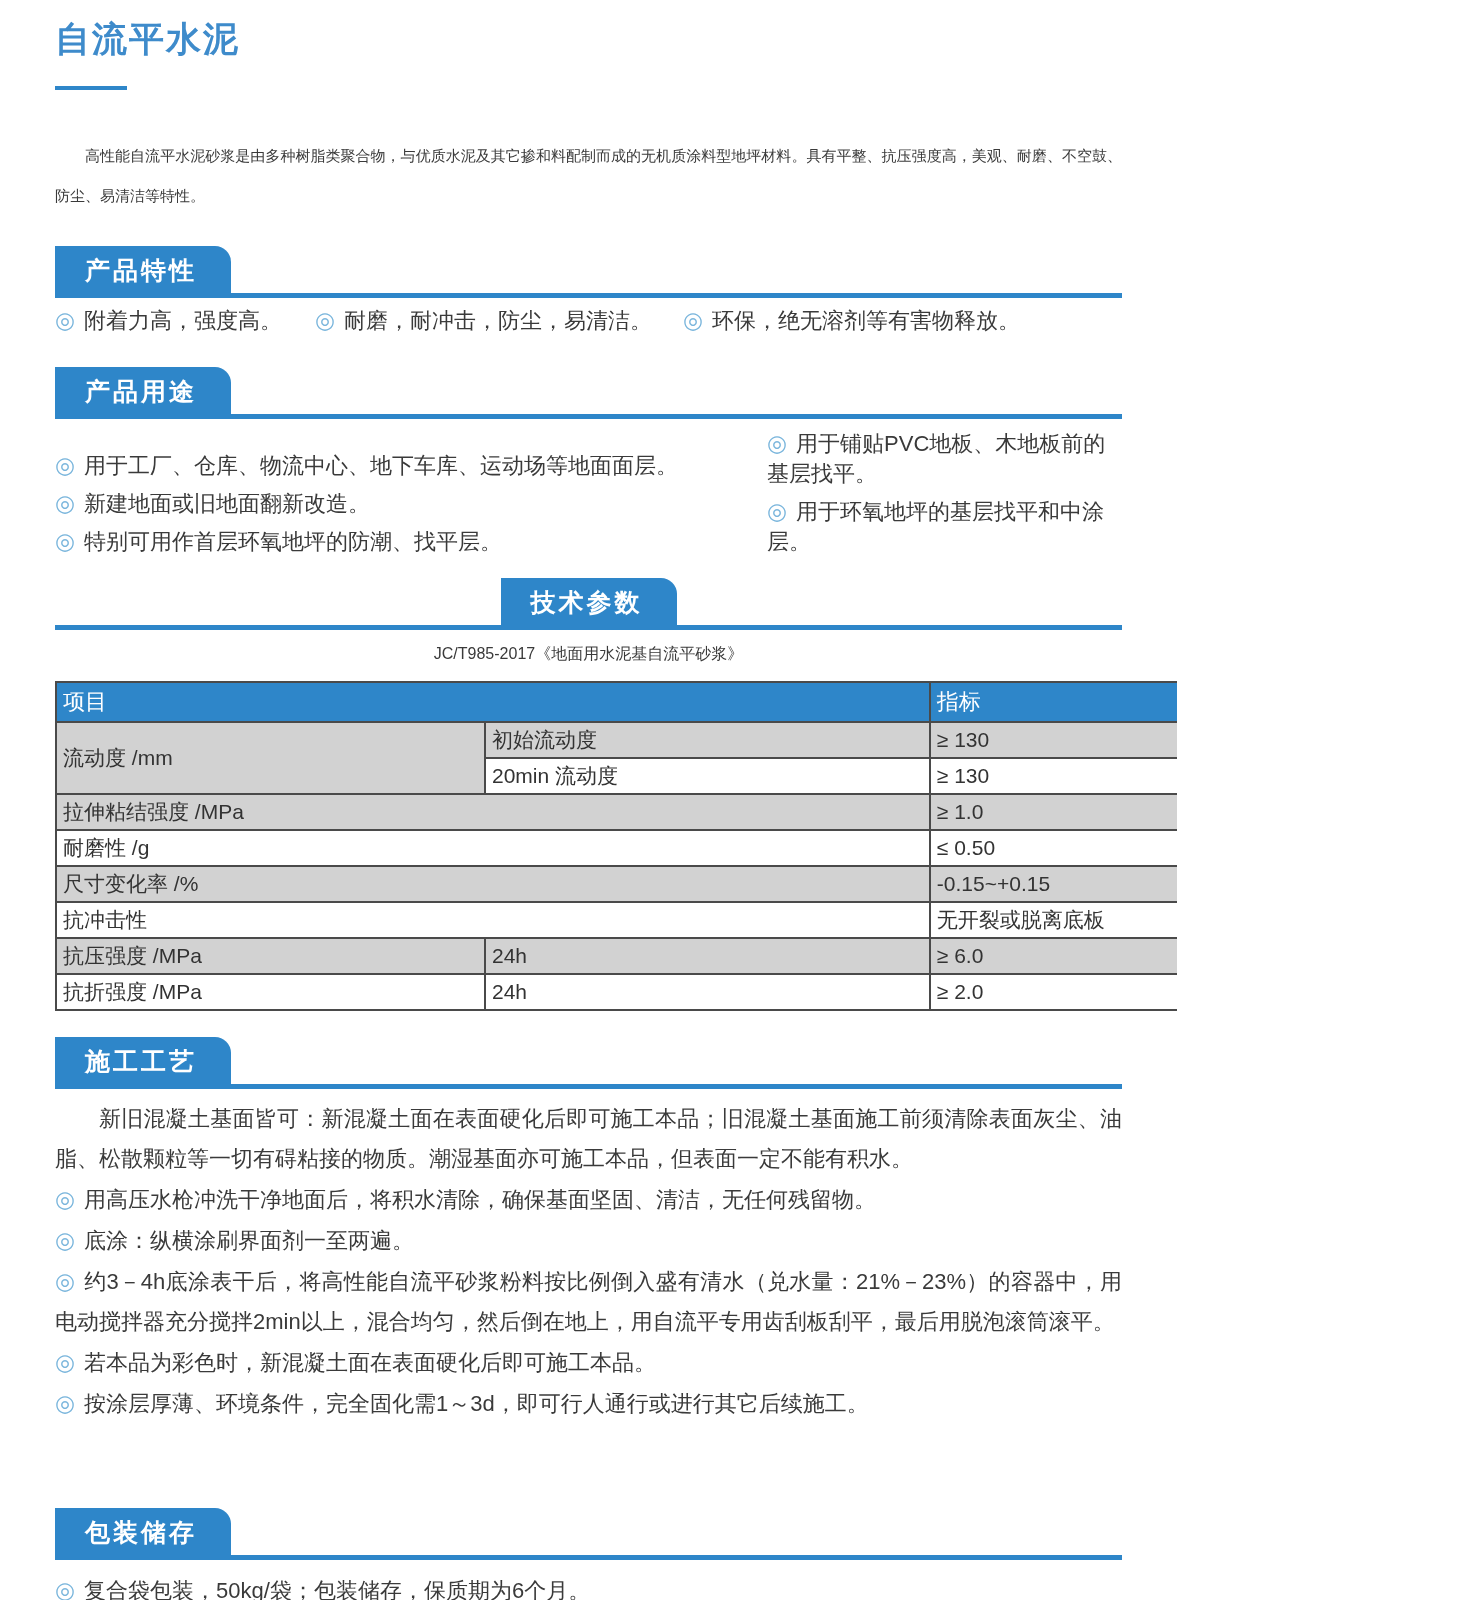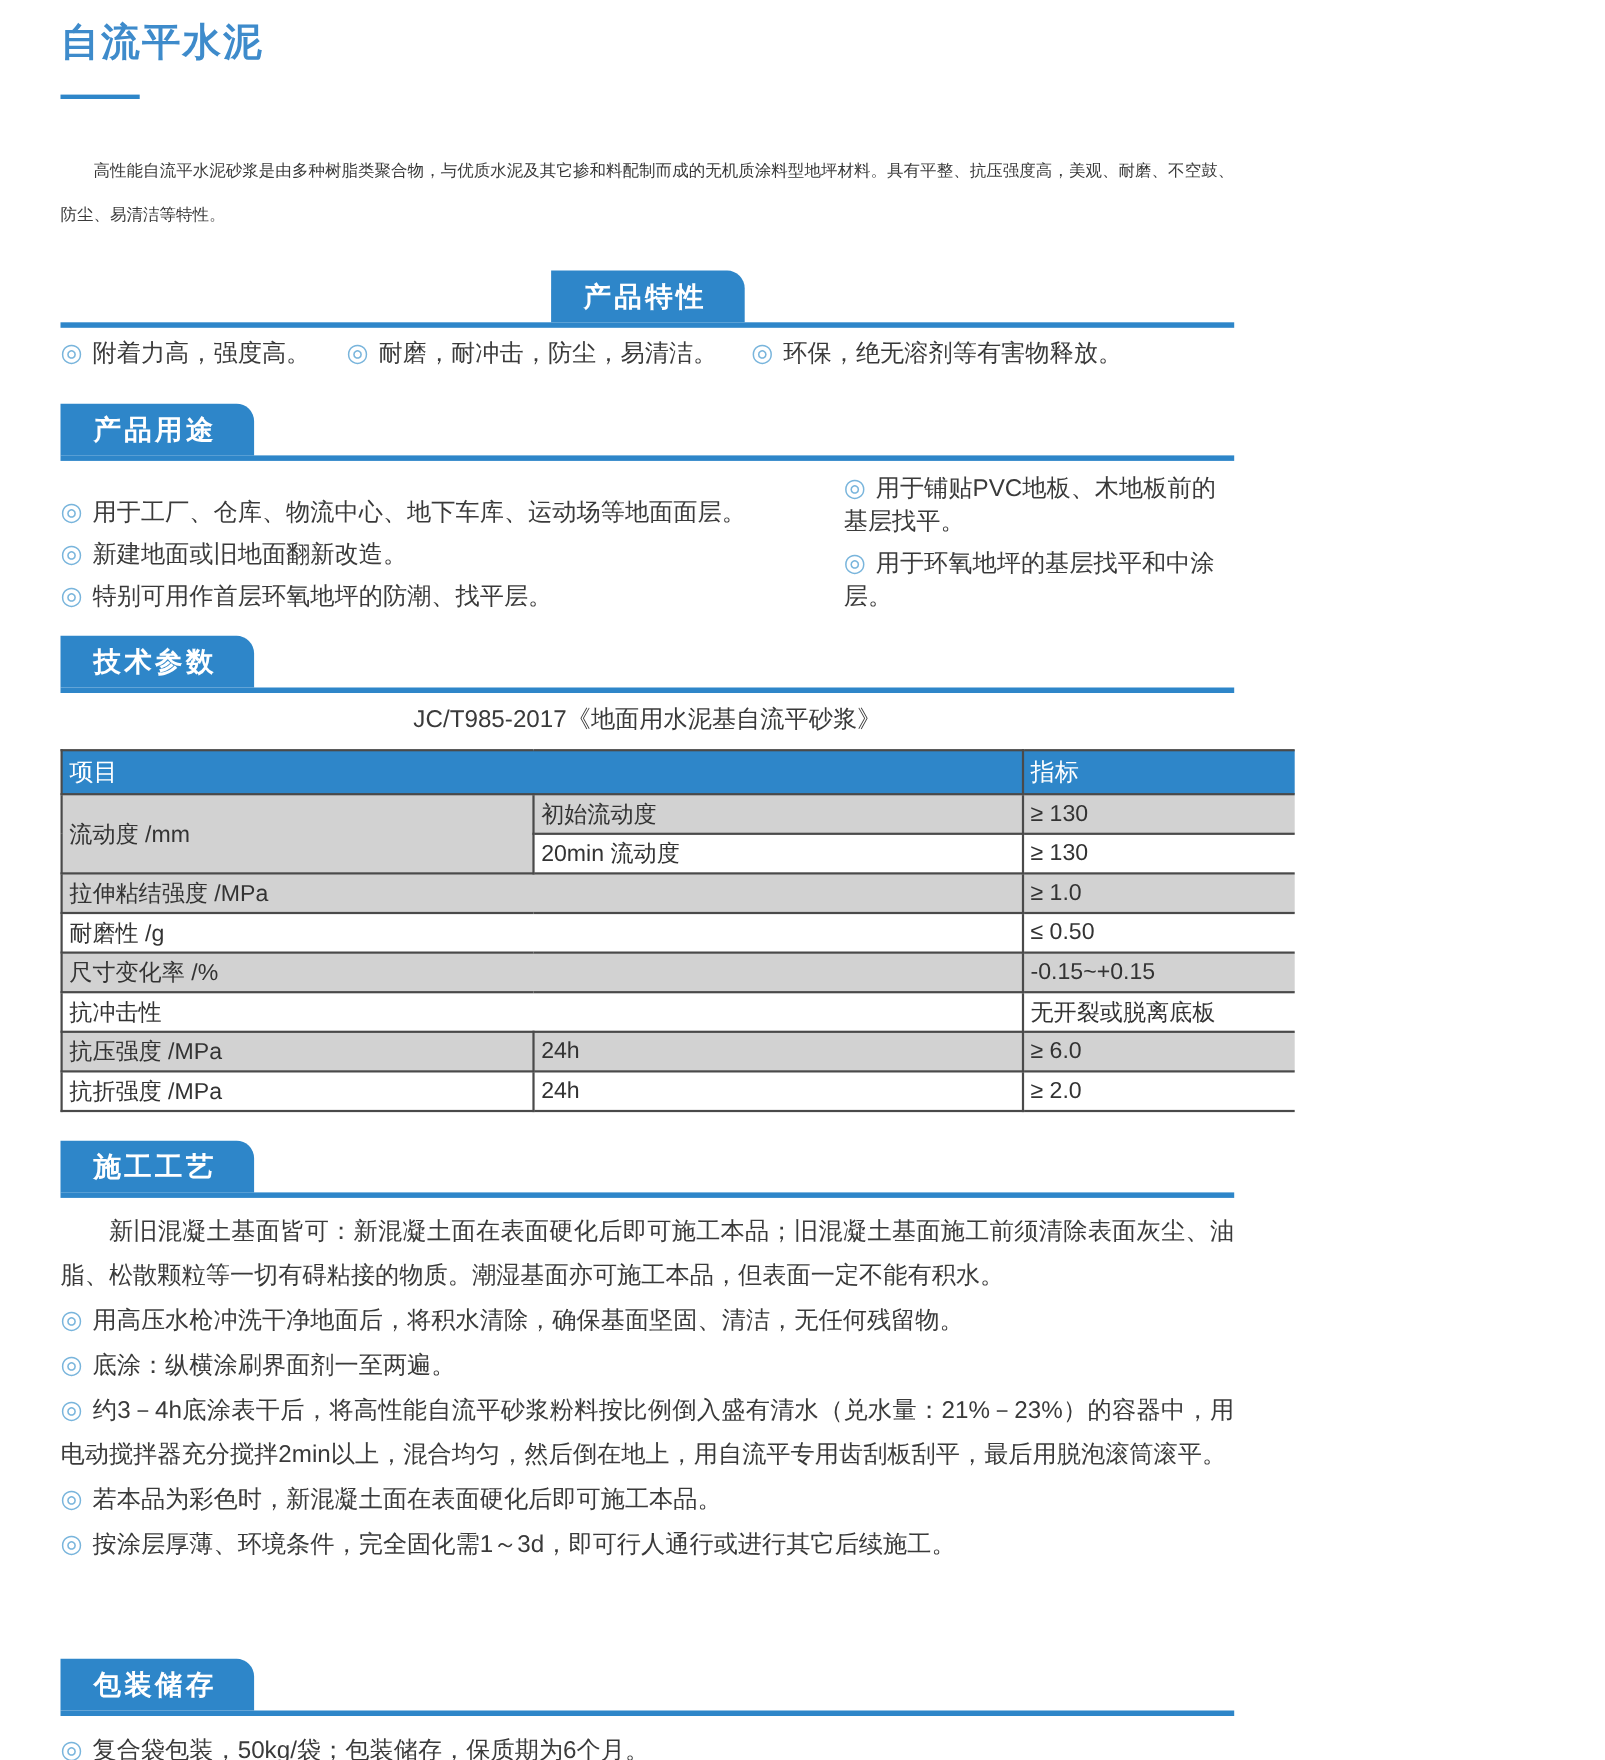--- a/index.html
+++ b/index.html
@@ -38,27 +38,27 @@
   
   .bullet-ico{color:var(--bullet-blue);font-size:23px;margin-right:9px;}
   .feat-row{display:flex;margin-top:7px;font-size:22px;line-height:30px;}
   .feat-row .feat:nth-child(1){width:260px;flex:none;}
   .feat-row .feat:nth-child(2){width:368px;flex:none;}
   .uses-wrap{display:flex;margin-top:9px;font-size:22px;align-items:flex-end;}
   .uses-col{display:flex;flex-direction:column;}
   .uses-col.left{width:712px;flex:none;}
   .use-item{line-height:30px;margin-bottom:7px;}
   
-  .sec-features .banner{margin-top:30px;text-align:center;}
+  .sec-features .banner{margin-top:30px;}
   .sec-uses .banner{margin-top:31px;}
-  .sec-specs .banner{margin-top:14px;}
+  .sec-specs .banner{margin-top:14px;text-align:center;}
   .sec-process .banner{margin-top:26px;}
   .sec-packaging .banner{margin-top:84px;}
   
-  .specs-caption{margin-top:9px;text-align:center;font-size:22px;color:var(--text);line-height:30px;}
+  .specs-caption{margin-top:9px;text-align:center;font-size:16px;color:var(--text);line-height:30px;}
   table.specs{
     border-collapse:collapse;table-layout:fixed;width:1326px;margin-top:12px;
   }
   table.specs th,table.specs td{
     border:2px solid var(--tbl-border);text-align:left;vertical-align:middle;
     font-size:21px;color:#333;height:36px;padding:1px 6px;background:#fff;
   }
   table.specs thead th{
     background:var(--blue);color:#fff;font-size:22px;font-weight:normal;height:40px;
   }

